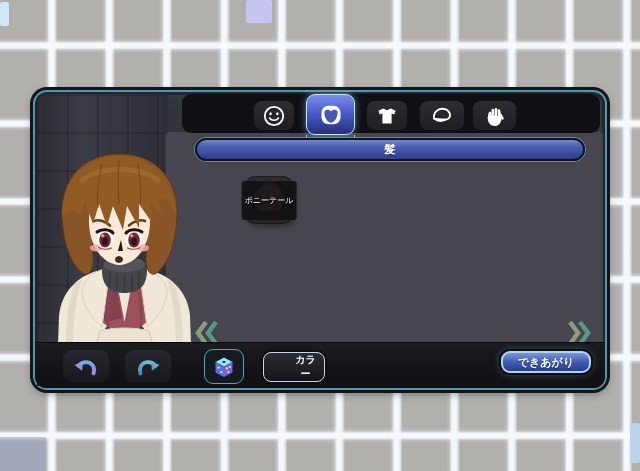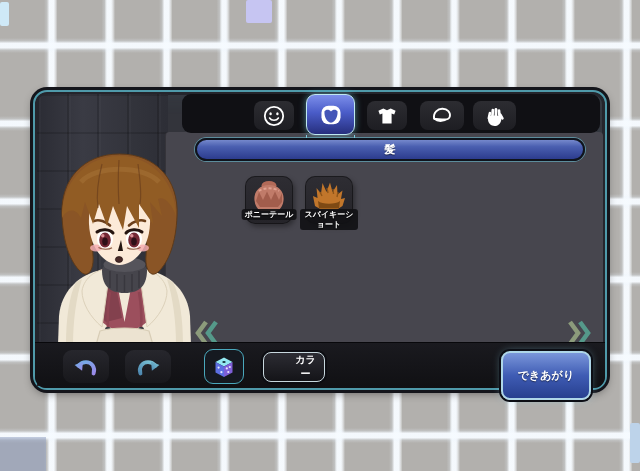--- a/index.html
+++ b/index.html
@@ -70,22 +70,22 @@
   
   .itile{
     position:absolute;top:84px;width:48px;height:48px;box-sizing:border-box;border-radius:10px;
     background:linear-gradient(180deg,#2e2d33,#252429);box-shadow:2px 3px 5px rgba(0,0,0,0.35), inset 0 0 0 1px rgba(0,0,0,0.4);
     cursor:pointer;
   }
   .itile.t1{left:210px;} .itile.t2{left:270px;} .itile.t3{left:327px;border:2px solid #72d8ea;box-shadow:2px 3px 5px rgba(0,0,0,0.35),0 0 6px rgba(110,215,235,0.5);}
   .itile svg{display:block;margin:3px auto 0;}
   .ilabel{
     position:absolute;left:50%;transform:translateX(-50%);bottom:4px;
-    background:rgba(17,17,21,0.92);border-radius:3px;padding:1px 3px;
-    color:#fff;font-size:8px;font-weight:bold;line-height:1.18;text-align:center;white-space:nowrap;
+    background:rgba(17,17,21,0.92);border-radius:3px;padding:15px 3px;
+    color:#fff;font-size:8px;font-weight:normal;line-height:1.18;text-align:center;white-space:nowrap;
     text-shadow:0 1px 1px #000;
   }
   .itile.t2 .ilabel{white-space:normal;width:52px;bottom:-6px;}
   
   .chev{position:absolute;top:228px;width:28px;height:26px;background:none;border:none;padding:0;cursor:pointer;}
   .chev.prev{left:160px;} .chev.next{left:528px;}
   .page-ind{position:absolute;left:257px;top:232px;width:200px;text-align:center;color:#fff;font-size:13px;font-weight:bold;text-shadow:0 1px 2px rgba(0,0,0,0.6);}
   
   .bbar{
     position:absolute;left:0;right:0;bottom:0;height:45px;
@@ -102,21 +102,21 @@
     display:flex;align-items:center;justify-content:center;padding:0;
   }
   .colorbtn{
     position:absolute;left:228px;top:9px;width:62px;height:30px;box-sizing:border-box;cursor:pointer;
     background:linear-gradient(180deg,#2c2c33,#141418);border:1.5px solid #c8d8de;border-radius:8px;
     color:#fff;font-size:10px;font-weight:bold;display:flex;align-items:center;justify-content:center;
     box-shadow:0 0 0 2px #0c0d12;
     padding-left:29px;
   }
   .donebtn{
-    position:absolute;right:14px;top:8px;width:90px;height:49px;box-sizing:border-box;cursor:pointer;
+    position:absolute;right:14px;top:8px;width:90px;height:22px;box-sizing:border-box;cursor:pointer;
     background:linear-gradient(180deg,#7a96da 0%,#3f5cb4 50%,#273f8f 100%);
     border:2px solid #aed6e8;border-radius:9px;
     color:#fff;font-size:11px;font-weight:bold;display:flex;align-items:center;justify-content:center;
     box-shadow:0 0 0 2px #0c0e15, 0 0 8px rgba(140,210,235,0.45);
     text-shadow:0 1px 1px rgba(0,0,0,0.5);
   }
   .charsvg{position:absolute;left:17px;top:48px;width:145px;height:205px;}
 </style>
 </head>
 <body>
@@ -239,28 +239,20 @@
   <div class="itile t1">
     <svg width="42" height="34" viewBox="0 0 42 34">
       <ellipse cx="21" cy="6.5" rx="7.5" ry="4.5" fill="#b26a58"></ellipse>
       <path d="M21,6 C11,6 5.5,13 6.5,21.5 C7,26.5 9.5,30.5 13,32 L29,32 C32.5,30.5 35,26.5 35.5,21.5 C36.5,13 31,6 21,6 Z" fill="#c07b69"></path>
       <path d="M8,22 L11,13 L15,21 L19,12.5 L23,21 L27,12.5 L31,21 L34,14 L34,23 L30,28 L12,28 Z" fill="#9c5848" opacity="0.85"></path>
       <path d="M11,12 C15,8.5 27,8.5 31,12" stroke="#e0a292" stroke-width="2" fill="none" stroke-dasharray="3 2"></path>
     </svg>
     <span class="ilabel">ポニーテール</span>
   </div>
 
-  <div class="itile t2">
-    <svg width="42" height="34" viewBox="0 0 42 34">
-      <path d="M7,27 L5,17 L9.5,19 L8.5,9 L13,14.5 L14.5,4 L18.5,13 L22,3.5 L24.5,13 L29,6 L29.5,15.5 L34.5,11.5 L33,20 L37,19 L34.5,27 L29,30.5 L13,30.5 Z" fill="#c1762b"></path>
-      <path d="M10,22 C14,25.5 28,25.5 32,22 L31,29.5 L11,29.5 Z" fill="#7e4a14"></path>
-      <path d="M12,13 L14,17 M19,9 L20,14 M25,10 L25.5,15 M30,13 L29,18" stroke="#8f5518" stroke-width="1.4"></path>
-    </svg>
-    <span class="ilabel">スパイキーショート</span>
-  </div>
 
 
   <button class="chev prev">
     <svg width="28" height="26" viewBox="0 0 28 26">
       <path d="M11,2 L3,13 L11,24" stroke="#8c9b7b" stroke-width="4.6" fill="none"></path>
       <path d="M21,2 L13,13 L21,24" stroke="#55998a" stroke-width="4.6" fill="none"></path>
     </svg>
   </button>
   <button class="chev next">
     <svg width="28" height="26" viewBox="0 0 28 26">

